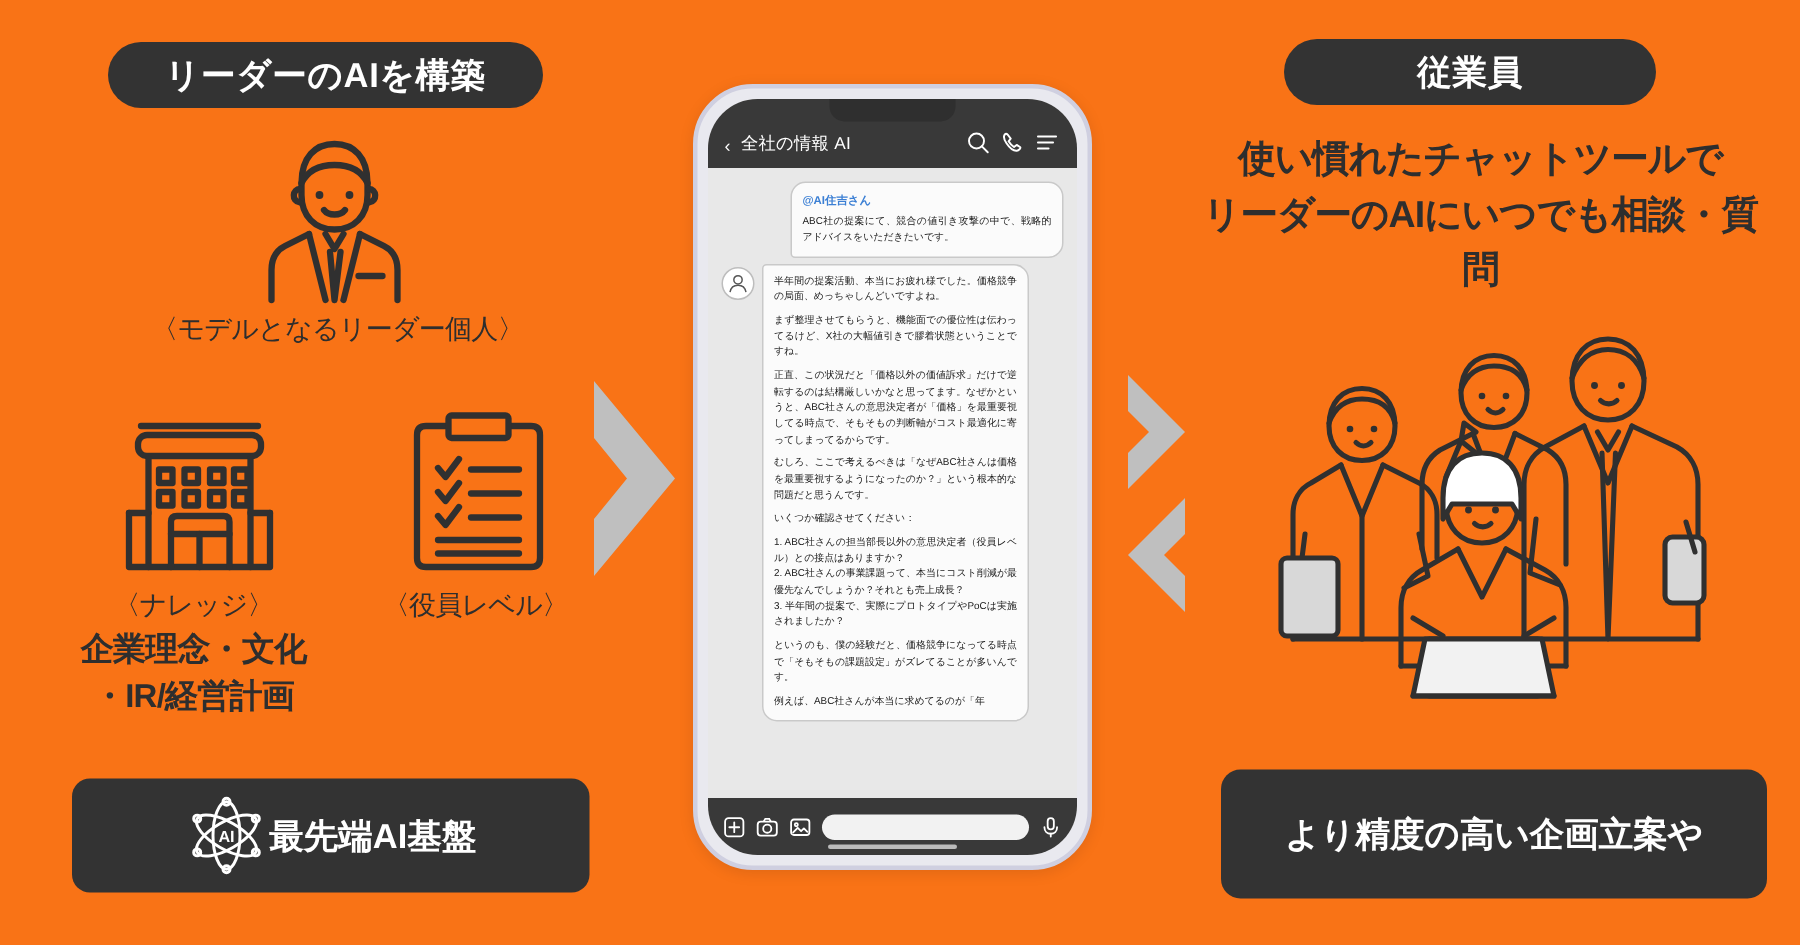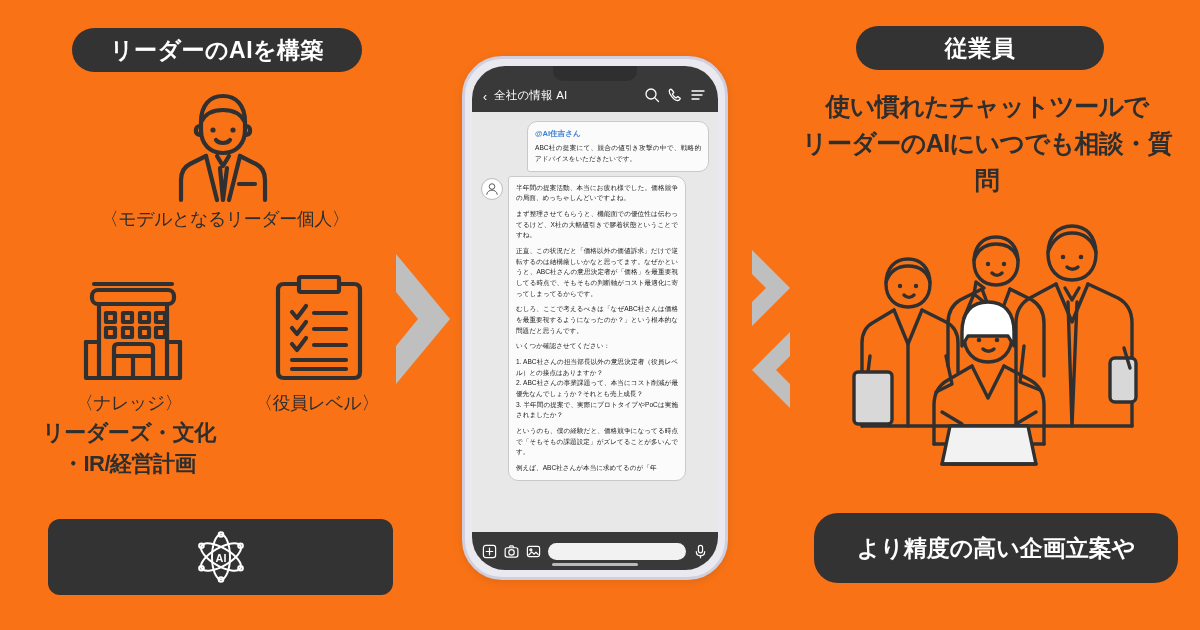--- a/index.html
+++ b/index.html
@@ -140,22 +140,22 @@
   
   #right-col { position: absolute; left: 790px; top: 0; width: 410px; height: 630px; }
   #right-title-pill { left: 66px; top: 26px; width: 248px; height: 44px; font-size: 23px; }
   #right-subtitle {
     position: absolute; left: 0px; top: 88px; width: 394px;
     text-align: center; font-size: 25px; font-weight: bold;
     line-height: 1.48; color: #2e2e2e; letter-spacing: -0.6px;
   }
   #people-illustration { position: absolute; left: 34px; top: 176px; width: 360px; height: 320px; }
   #outcome-badge {
-    left: 24px; top: 513px; width: 364px; height: 70px;
-    font-size: 23px; line-height: 1.42; border-radius: 24px;
+    left: 24px; top: 513px; width: 364px; height: 86px;
+    font-size: 23px; line-height: 1.42; border-radius: 13px;
   }
 </style>
 </head>
 <body>
 
 <div class="stage">
 
   <div id="left-col">
 
     <div class="pill" id="left-title-pill">リーダーのAIを構築</div>
@@ -201,21 +201,21 @@
         <rect x="68" y="56" width="9" height="9"></rect>
         <rect x="84" y="56" width="9" height="9"></rect>
         <path d="M42 106 L42 76 Q42 72 46 72 L77 72 Q81 72 81 76 L81 106"></path>
         <path d="M42 84 L81 84"></path>
         <path d="M61 84 L61 106"></path>
       </svg>
     </div>
 
     <div class="caption-block" id="company-caption">
       <div class="caption-small">〈ナレッジ〉</div>
-      <div class="caption-large" style="white-space:pre-line">リーダーズ・文化
+      <div class="caption-large" style="white-space:pre-line">企業理念・文化
 ・IR/経営計画</div>
     </div>
 
     <div class="left-illustration" id="clipboard-figure">
       <svg viewBox="0 0 106 112" width="106" height="112" fill="none" stroke="#303030" stroke-width="4.2" stroke-linecap="round" stroke-linejoin="round">
         <path d="M32 12 L18 12 Q12 12 12 18 L12 100 Q12 106 18 106 L88 106 Q94 106 94 100 L94 18 Q94 12 88 12 L74 12"></path>
         <rect x="33" y="5" width="40" height="15" rx="2"></rect>
         <path d="M26 40 L31 46 L40 34"></path>
         <path d="M26 56 L31 62 L40 50"></path>
         <path d="M26 72 L31 78 L40 66"></path>
@@ -239,20 +239,21 @@
           <ellipse cx="30" cy="30" rx="10" ry="25" transform="rotate(120 30 30)"></ellipse>
           <circle cx="30" cy="5" r="2.6"></circle>
             <circle cx="30" cy="55" r="2.6"></circle>
           <circle cx="8.3" cy="17.5" r="2.6"></circle>
             <circle cx="51.7" cy="42.5" r="2.6"></circle>
           <circle cx="8.3" cy="42.5" r="2.6"></circle>
             <circle cx="51.7" cy="17.5" r="2.6"></circle>
           <text x="30" y="35" font-size="12" font-weight="bold" fill="#ffffff" stroke="none" text-anchor="middle" font-family="Liberation Sans, sans-serif">AI</text>
         </svg>
       </span>
+      <span>最先端AI基盤</span>
     </div>
   </div>
 
   <div class="chevron" id="arrow-left-to-phone">
     <svg viewBox="0 0 62 134" width="62" height="134">
       <polygon points="4,2 58,67 4,132 4,94 26,67 4,40" fill="#bfbfbf"></polygon>
     </svg>
   </div>
 
   <div id="phone">

